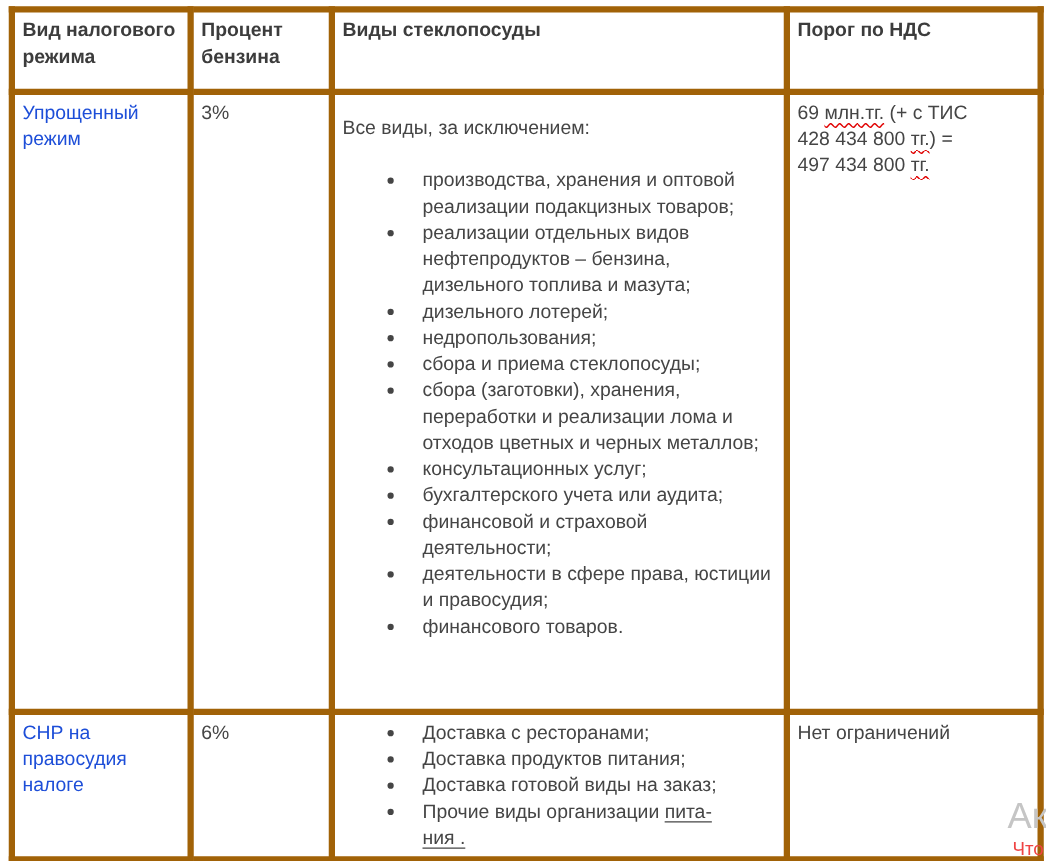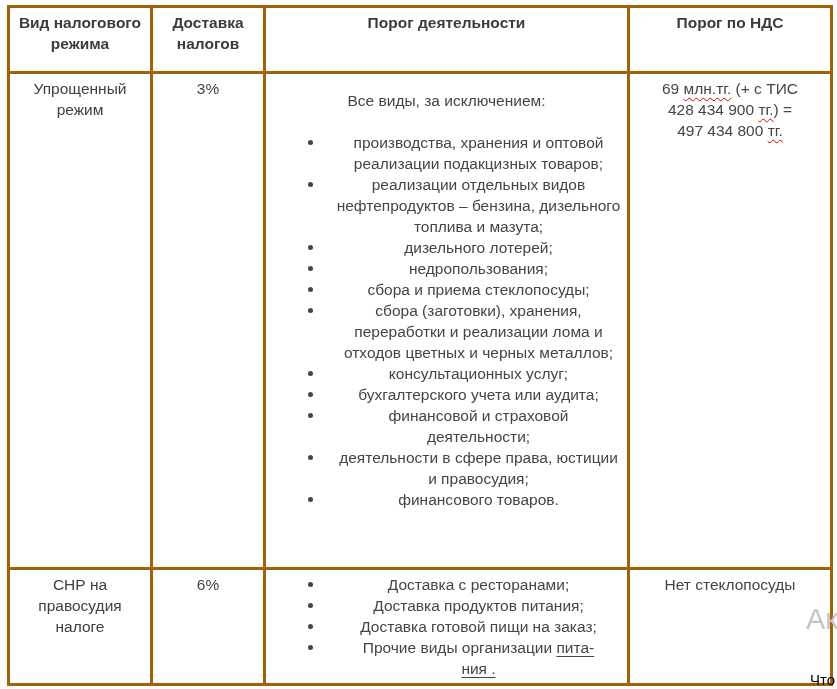--- a/index.html
+++ b/index.html
@@ -9,27 +9,27 @@
     font-family:"Liberation Sans","DejaVu Sans",sans-serif;
     color:#454545;
   }
   table.tax{
     position:absolute;left:7px;top:5px;
     width:823px;table-layout:fixed;
     border-collapse:collapse;
     border:2px solid #000;
   }
   table.tax th, table.tax td{
-    border:3px solid #a16207;
-    vertical-align:top;text-align:center;
+    border:5px solid #a16207;
+    vertical-align:top;text-align:left;
     padding:4px 6px;
     font-size:15.5px;line-height:21px;font-weight:400;
   }
   table.tax thead th{font-weight:700;color:#3c3c3c;}
-  td.regime{font-weight:700;color:#404040;}
+  td.regime{font-weight:700;color:#1d4ed8;}
   tr.hdr{height:66px;}
   tr.row-simplified{height:496px;}
   tr.row-retail{height:110px;}
   p.intro{margin:12px 0 21px 0;}
   ul.blist{list-style:none;margin:0;padding:0;}
   ul.blist li{position:relative;padding-left:64px;}
   ul.blist li::before{
     content:'';position:absolute;left:36px;top:8px;
     width:5px;height:5px;border-radius:50%;background:#454545;
   }
@@ -39,43 +39,43 @@
     text-underline-offset:3px;
     margin-top:29px;
   }
   .wavy-blue{
     text-decoration-line:underline;text-decoration-style:wavy;
     text-decoration-color:#4a86e8;text-decoration-thickness:1px;
     text-underline-offset:3px;
     text-decoration:underline;
   }
   .watermark-big{
-    position:absolute;left:806px;top:604px;
+    position:absolute;left:806px;top:638px;
     font-size:29px;line-height:30px;color:#c5c5c5;white-space:nowrap;
   }
   .watermark-small{
     position:absolute;left:810px;top:671px;
-    font-size:15px;line-height:18px;color:#000000;white-space:nowrap;
+    font-size:15px;line-height:18px;color:#ef4444;white-space:nowrap;
   }
 </style>
 </head>
 <body>
 
 <table class="tax">
   <colgroup>
     <col style="width:143px">
     <col style="width:113px">
     <col style="width:364px">
     <col style="width:203px">
   </colgroup>
   <thead>
     <tr class="hdr">
       <th>Вид налогового режима</th>
-      <th>Доставка налогов</th>
-      <th>Порог деятельности</th>
+      <th>Процент бензина</th>
+      <th>Виды стеклопосуды</th>
       <th>Порог по НДС</th>
     </tr>
   </thead>
   <tbody>
     <tr class="row-simplified">
       <td class="regime">Упрощенный режим</td>
       <td>3%</td>
       <td>
         <p class="intro">Все виды, за исключением:</p>
         <ul class="blist">
@@ -86,33 +86,33 @@
             <li>сбора и приема стеклопосуды;</li>
             <li>сбора (заготовки), хранения, переработки и реализации лома и отходов цветных и черных металлов;</li>
             <li>консультационных услуг;</li>
             <li>бухгалтерского учета или аудита;</li>
             <li>финансовой и страховой деятельности;</li>
             <li>деятельности в сфере права, юстиции и правосудия;</li>
             <li>финансового товаров.</li>
           </ul>
       </td>
       <td>
-        <span><span>69 </span><span class="wavy-red">млн.тг.</span><span> (+ с ТИС</span><br><span>428 434 900 </span><span class="wavy-red">тг.</span><span>) =</span><br><span>497 434 800 </span><span class="wavy-red">тг.</span></span>
+        <span><span>69 </span><span class="wavy-red">млн.тг.</span><span> (+ с ТИС</span><br><span>428 434 800 </span><span class="wavy-red">тг.</span><span>) =</span><br><span>497 434 800 </span><span class="wavy-red">тг.</span></span>
       </td>
     </tr>
     <tr class="row-retail">
       <td class="regime">СНР на правосудия налоге</td>
       <td>6%</td>
       <td>
         <ul class="blist">
             <li>Доставка с ресторанами;</li>
             <li>Доставка продуктов питания;</li>
-            <li>Доставка готовой пищи на заказ;</li>
+            <li>Доставка готовой виды на заказ;</li>
             <li><span>Прочие виды организации </span><span class="wavy-blue">пита-</span><br><span class="wavy-blue">ния .</span></li>
           </ul>
       </td>
-      <td>Нет стеклопосуды</td>
+      <td>Нет ограничений</td>
     </tr>
   </tbody>
 </table>
 
 <div class="watermark-big">Ак</div>
 <div class="watermark-small">Что</div>
 
 </body></html>

